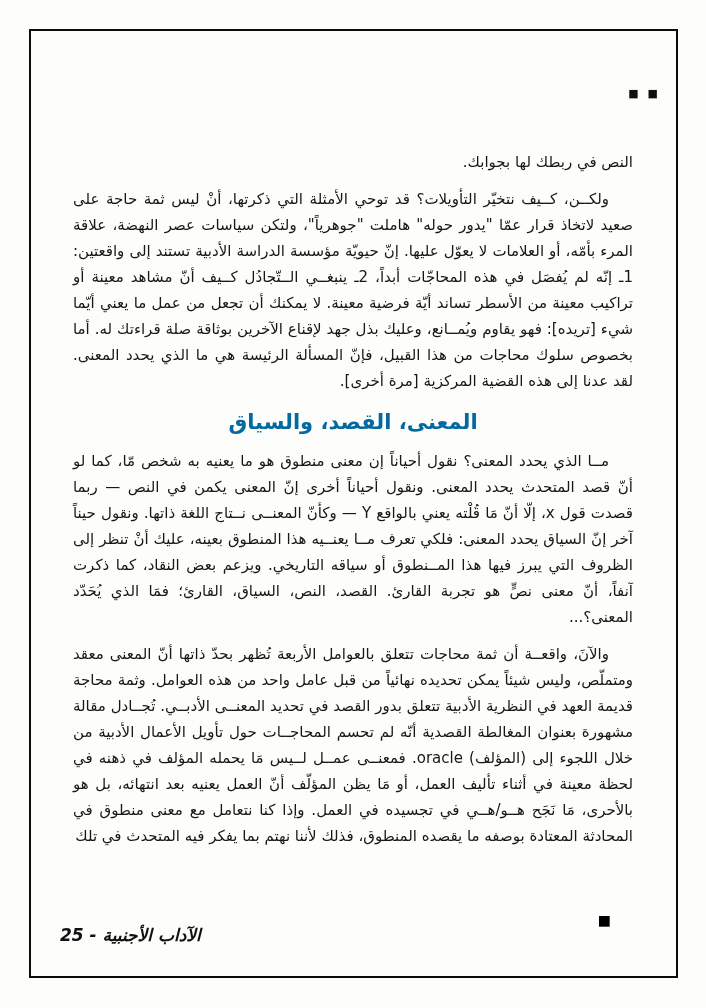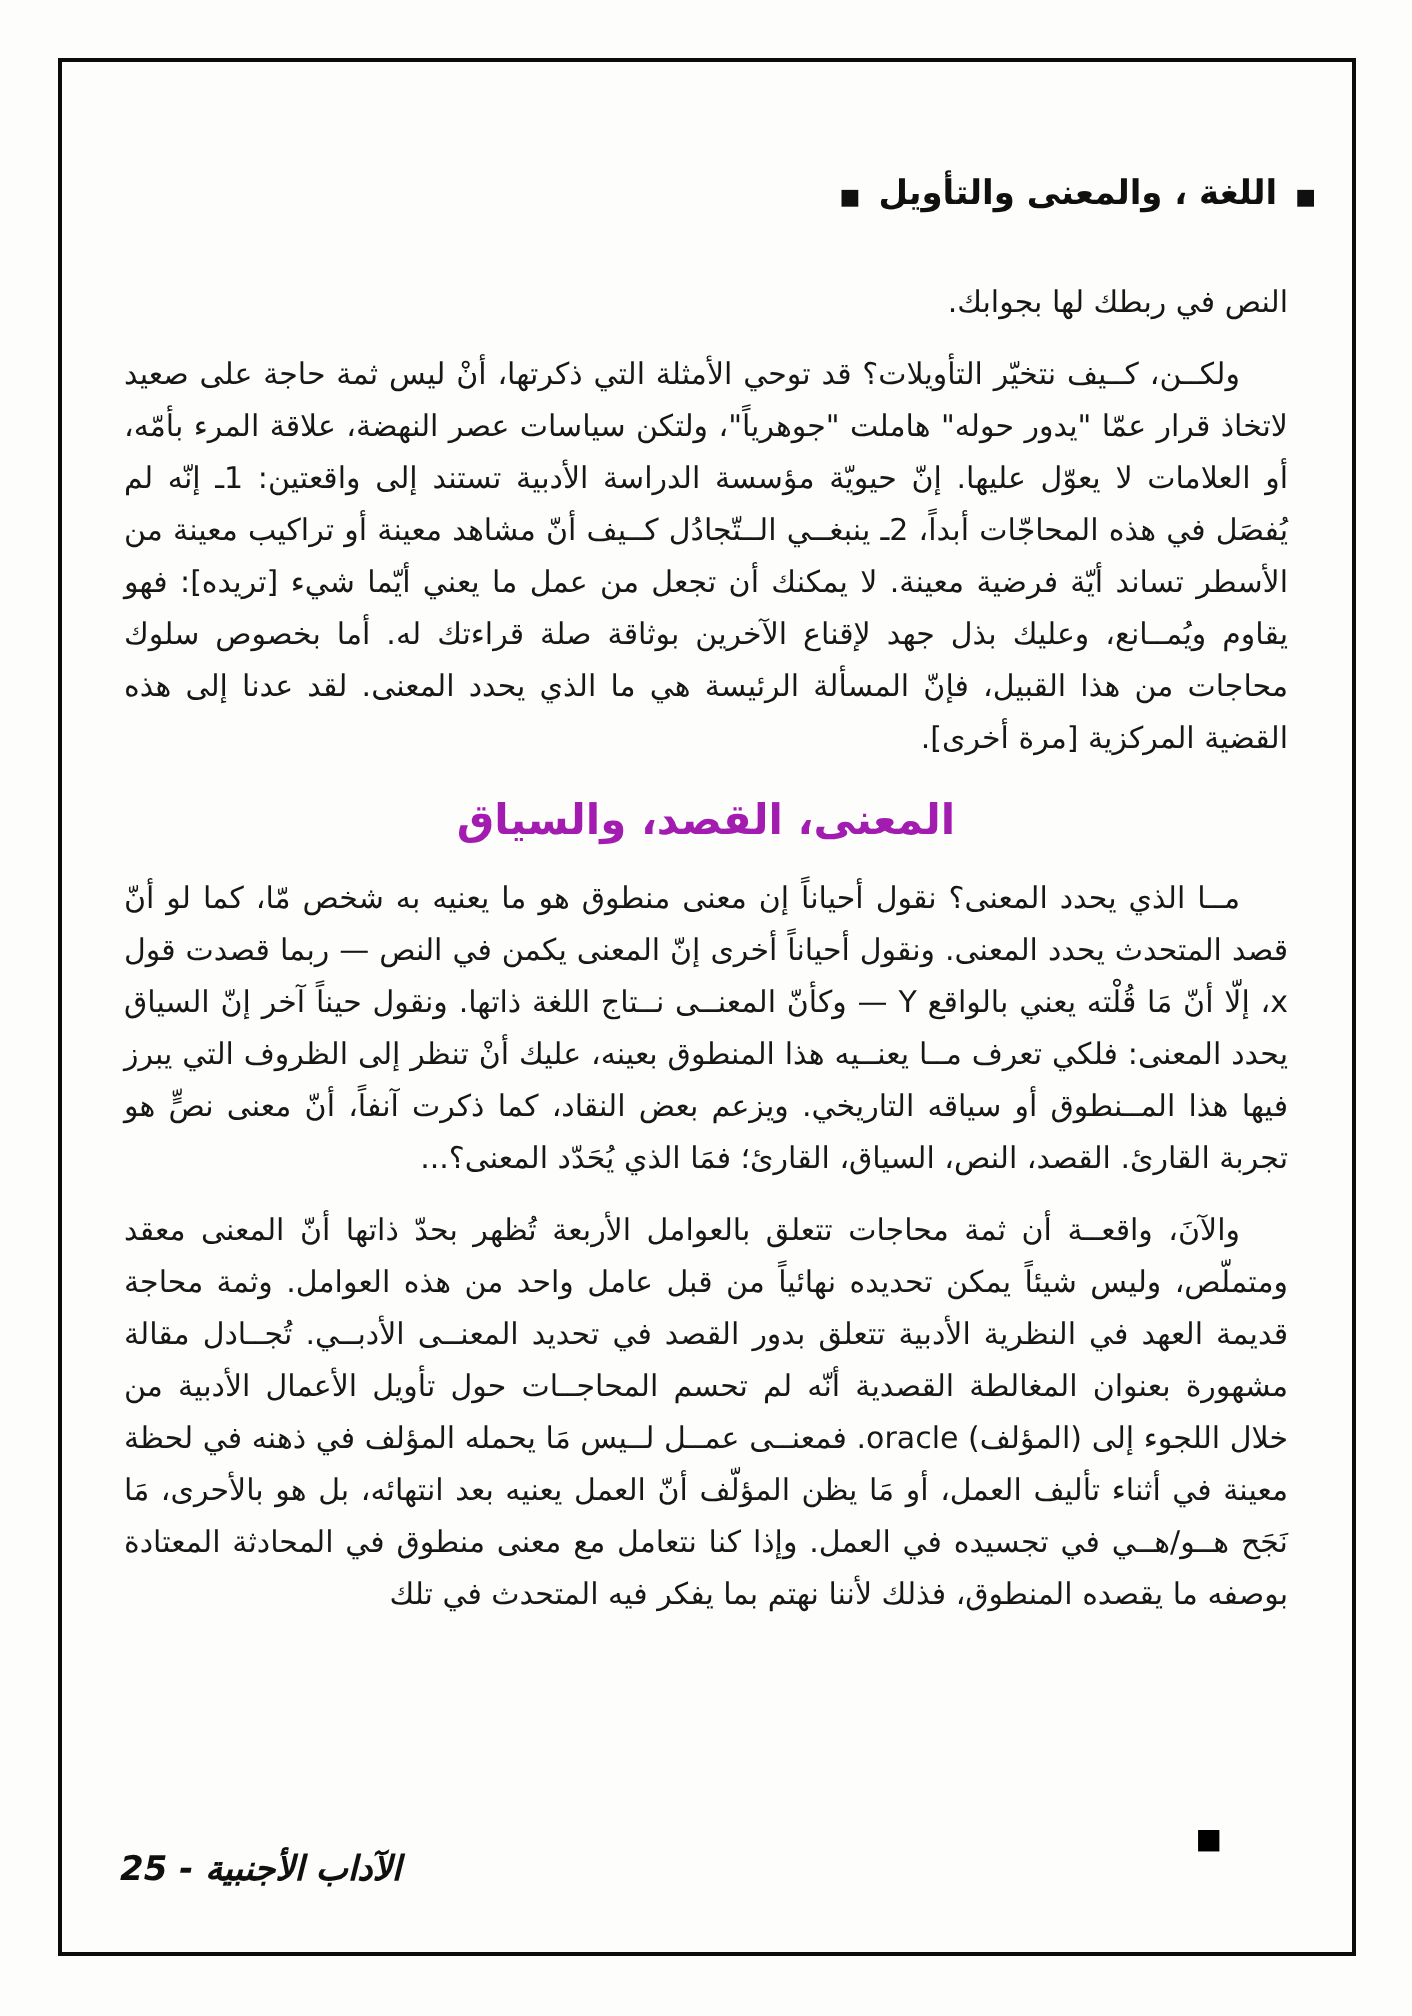--- a/index.html
+++ b/index.html
@@ -45,31 +45,31 @@
     top: 138px;
     right: 62px;
     width: 582px;
     direction: rtl;
     text-align: justify;
     font-size: 15px;
     line-height: 26px;
     color: #171717;
     z-index: 1;
   }
-  .para { margin: 0; }
+  .para { margin: 11px; }
   .para + .para { margin-top: 10px; }
   .para.indent { text-indent: 24px; }
   .bold { font-weight: normal; }
 
   .section-heading {
     font-size: 21px;
     font-weight: bold;
     text-align: center;
     margin: 15px 0 13px 0;
-    color: #a21caf;
+    color: #0369a1;
   }
 
   .watermark {
     position: absolute;
     top: 468px;
     left: 252px;
     z-index: 0;
     font-family: "DejaVu Serif", "Liberation Serif", serif;
     font-size: 62px;
     letter-spacing: 6px;
@@ -102,21 +102,20 @@
 </style>
 </head>
 <body>
 
 <div class="page">
 
   <div class="frame"></div>
 
   <header class="page-header">
     <span class="hsq">■</span>
-    <span class="htitle">اللغة ، والمعنى والتأويل</span>
     <span class="hsq">■</span>
   </header>
 
 
   <main class="content">
       <p class="para"><span class="">النص في ربطك لها بجوابك.</span></p>
       <p class="para indent"><span class="">ولكــن، كــيف نتخيّر التأويلات؟ قد توحي الأمثلة التي ذكرتها، أنْ ليس ثمة حاجة على صعيد لاتخاذ قرار عمّا "يدور حوله" </span><span class="bold">هاملت</span><span class=""> "جوهرياً"، ولتكن سياسات عصر النهضة، علاقة المرء بأمّه، أو العلامات لا يعوّل عليها. إنّ حيويّة مؤسسة الدراسة الأدبية تستند إلى واقعتين: 1ـ إنّه لم يُفصَل في هذه المحاجّات أبداً، 2ـ ينبغــي الــتّجادُل كــيف أنّ مشاهد معينة أو تراكيب معينة من الأسطر تساند أيّة فرضية معينة. لا يمكنك أن تجعل من عمل ما يعني أيّما شيء [تريده]: فهو يقاوم ويُمــانع، وعليك بذل جهد لإقناع الآخرين بوثاقة صلة قراءتك له. أما بخصوص سلوك محاجات من هذا القبيل، فإنّ المسألة الرئيسة هي ما الذي يحدد المعنى. لقد عدنا إلى هذه القضية المركزية [مرة أخرى].</span></p>
       <h2 class="section-heading">المعنى، القصد، والسياق</h2>
       <p class="para indent"><span class="">مــا الذي يحدد المعنى؟ نقول أحياناً إن معنى منطوق هو ما يعنيه به شخص مّا، كما لو أنّ قصد المتحدث يحدد المعنى. ونقول أحياناً أخرى إنّ المعنى يكمن في النص — ربما قصدت قول x، إلّا أنّ مَا قُلْته يعني بالواقع Y — وكأنّ المعنــى نــتاج اللغة ذاتها. ونقول حيناً آخر إنّ السياق يحدد المعنى: فلكي تعرف مــا يعنــيه هذا المنطوق بعينه، عليك أنْ تنظر إلى الظروف التي يبرز فيها هذا المــنطوق أو سياقه التاريخي. ويزعم بعض النقاد، كما ذكرت آنفاً، أنّ معنى نصٍّ هو تجربة القارئ. القصد، النص، السياق، القارئ؛ فمَا الذي يُحَدّد المعنى؟...</span></p>
       <p class="para indent"><span class="">والآنَ، واقعــة أن ثمة محاجات تتعلق بالعوامل الأربعة تُظهر بحدّ ذاتها أنّ المعنى معقد ومتملّص، وليس شيئاً يمكن تحديده نهائياً من قبل عامل واحد من هذه العوامل. وثمة محاجة قديمة العهد في النظرية الأدبية تتعلق بدور القصد في تحديد المعنــى الأدبــي. تُجــادل مقالة مشهورة بعنوان </span><span class="bold">المغالطة القصدية</span><span class=""> أنّه لم تحسم المحاجــات حول تأويل الأعمال الأدبية من خلال اللجوء إلى (المؤلف) oracle. فمعنــى عمــل لــيس مَا يحمله المؤلف في ذهنه في لحظة معينة في أثناء تأليف العمل، أو مَا يظن المؤلّف أنّ العمل يعنيه بعد انتهائه، بل هو بالأحرى، مَا نَجَح هــو/هــي في تجسيده في العمل. وإذا كنا نتعامل مع معنى منطوق في المحادثة المعتادة بوصفه ما يقصده المنطوق، فذلك لأننا نهتم بما يفكر فيه المتحدث في تلك</span></p>

